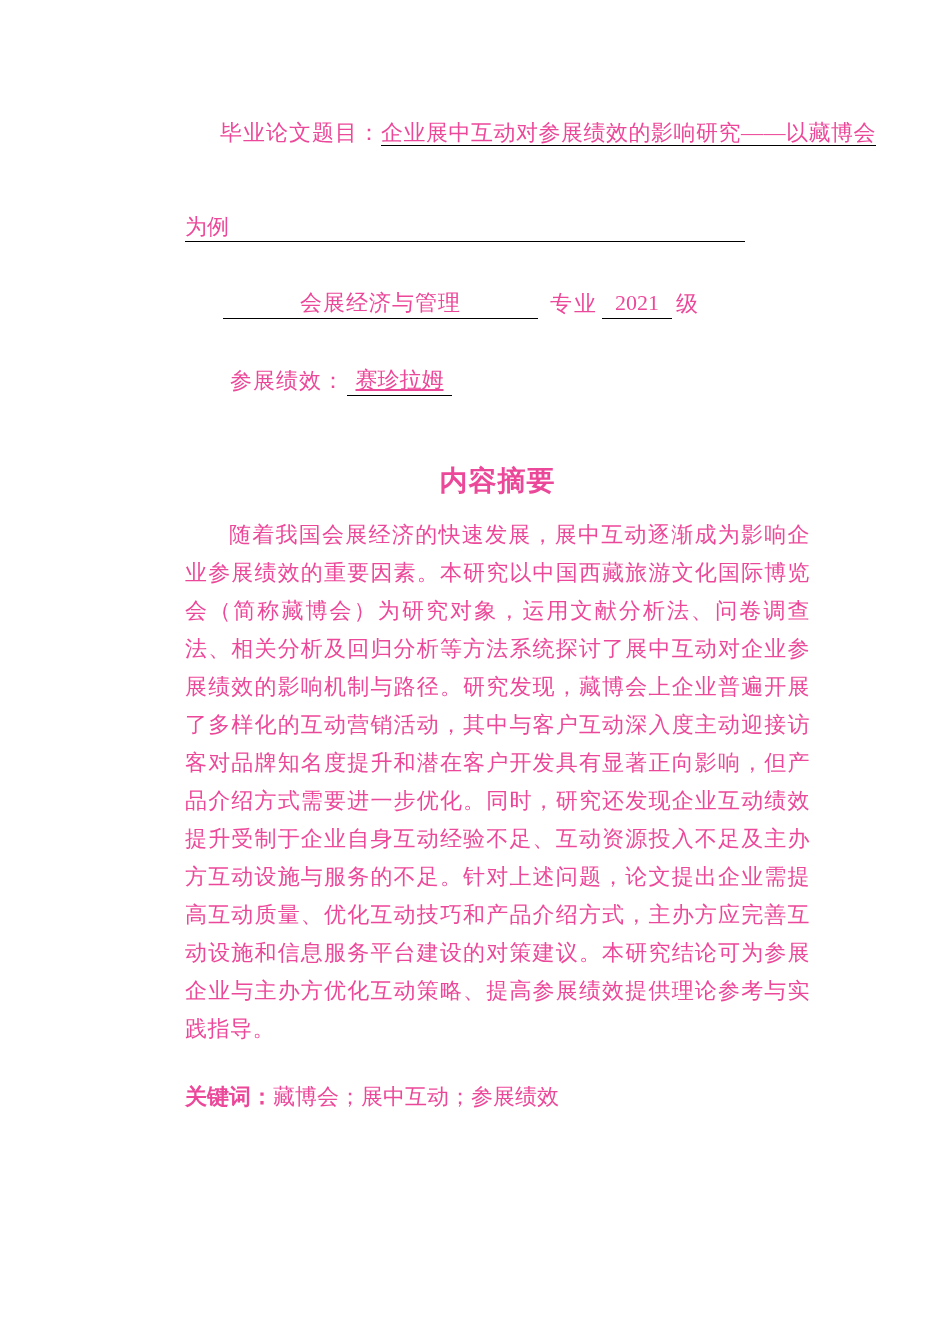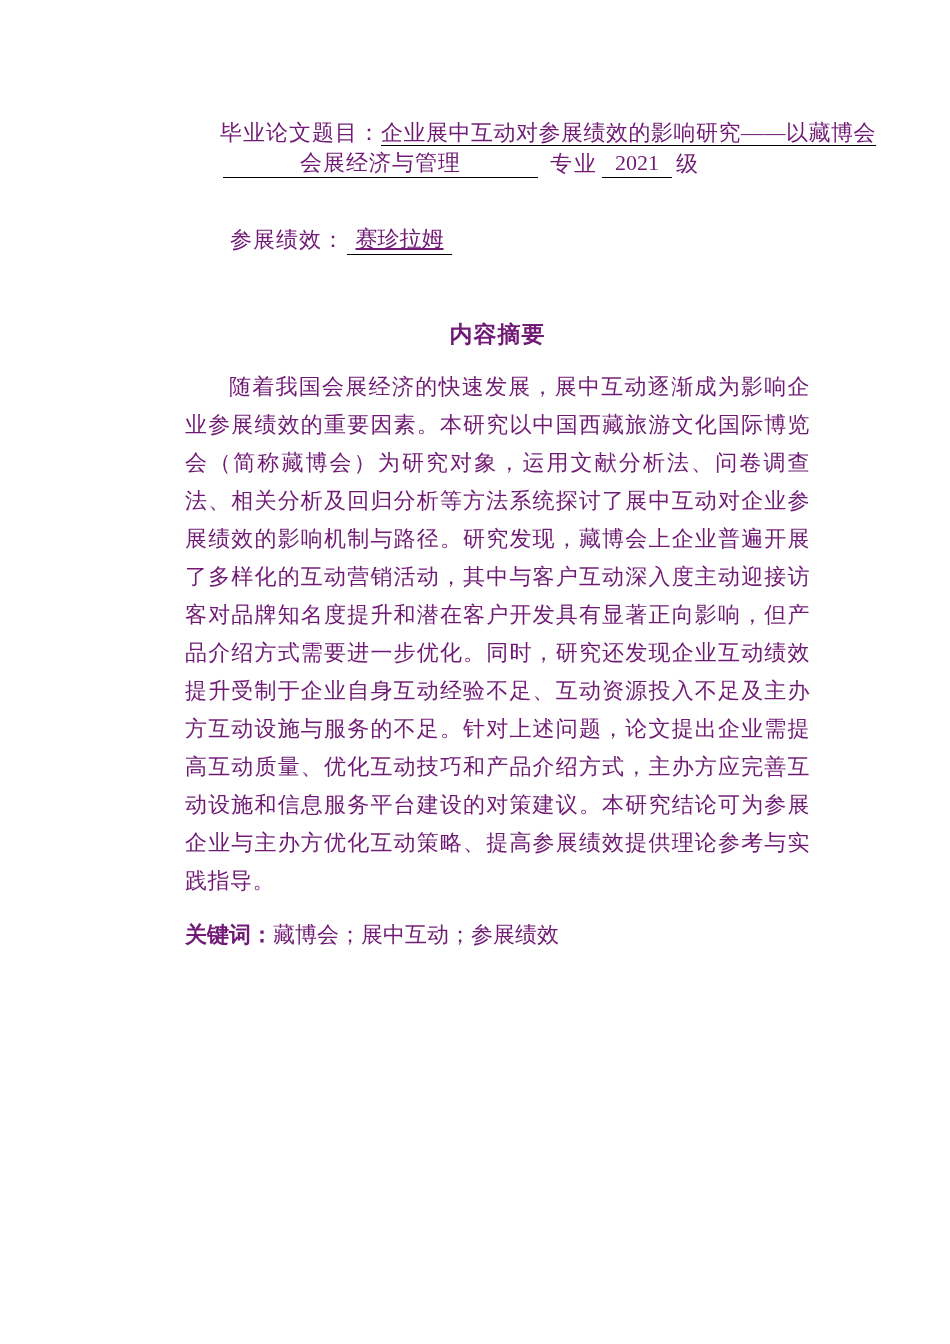--- a/index.html
+++ b/index.html
@@ -8,90 +8,93 @@
     background: #ffffff;
   }
   .page {
     position: relative;
     width: 860px;
     height: 1344px;
     box-sizing: border-box;
     margin: 0 auto;
     padding: 118px 95px 0 140px;
     background: #ffffff;
-    color: #701a75;
+    color: #ec4899;
     font-family: "Liberation Serif", serif;
     font-size: 22px;
     line-height: 1.35;
     overflow: hidden;
   }
   .line { white-space: nowrap; }
   .u { border-bottom: 1.5px solid #000; }
   .ub {
     display: inline-block;
     border-bottom: 1.5px solid #000;
     vertical-align: bottom;
   }
 
   .title-line1 { padding-left: 35px; }
   .title-line1 .label { letter-spacing: 1px; }
   .title-line1 .u { letter-spacing: 0.5px; }
 
   .title-line2 { margin-top: 64px; }
   .line2-u { width: 560px; text-align: left; }
 
-  .major-line { padding-left: 38px; }
+  .major-line { margin-top: 46px; padding-left: 38px; }
   .major-u { width: 315px; text-align: center; letter-spacing: 1px; }
   .major-suffix { margin-left: 12px; margin-right: 4px; letter-spacing: 2px; }
   .grade-u { width: 70px; text-align: center; }
   .grade-suffix { margin-left: 4px; }
 
   .student-line { margin-top: 46px; padding-left: 45px; }
   .student-line .label { letter-spacing: 1px; }
   .student-u { width: 105px; text-align: center; margin-left: 2px; text-decoration: underline; }
 
   .advisor-line { margin-top: 46px; padding-left: 32px; }
   .advisor-u { width: 152px; text-align: center; margin-left: 4px; }
 
   .abstract-heading {
     margin-top: 66px;
     text-align: center;
-    font-family: Liberation Mono, monospace;
+    font-family: Liberation Serif, serif;
     font-weight: bold;
-    font-size: 23px;
+    font-size: 28px;
     letter-spacing: 1px;
   }
 
   .abstract-body {
     margin-top: 16px;
     text-align: justify;
     text-justify: inter-character;
     text-indent: 2em;
     line-height: 38px;
     letter-spacing: 0.5px;
   }
 
   .keywords-line {
-    margin-top: 16px;
+    margin-top: 30px;
     line-height: 38px;
   }
   .keywords-label {
     font-family: "Liberation Sans", sans-serif;
     font-weight: bold;
   }
 </style>
 </head>
 <body>
 
 <div class="page">
 
   <div class="line title-line1">
     <span class="label">毕业论文题目：</span><span class="u">企业展中互动对参展绩效的影响研究——以藏博会</span>
   </div>
 
+  <div class="line title-line2">
+    <span class="ub line2-u">为例</span>
+  </div>
 
   <div class="line major-line">
     <span class="ub major-u">会展经济与管理</span><span class="major-suffix">专业</span><span class="ub grade-u">2021</span><span class="grade-suffix">级</span>
   </div>
 
   <div class="line student-line">
     <span class="label">参展绩效：</span><span class="ub student-u">赛珍拉姆</span>
   </div>
 
 

